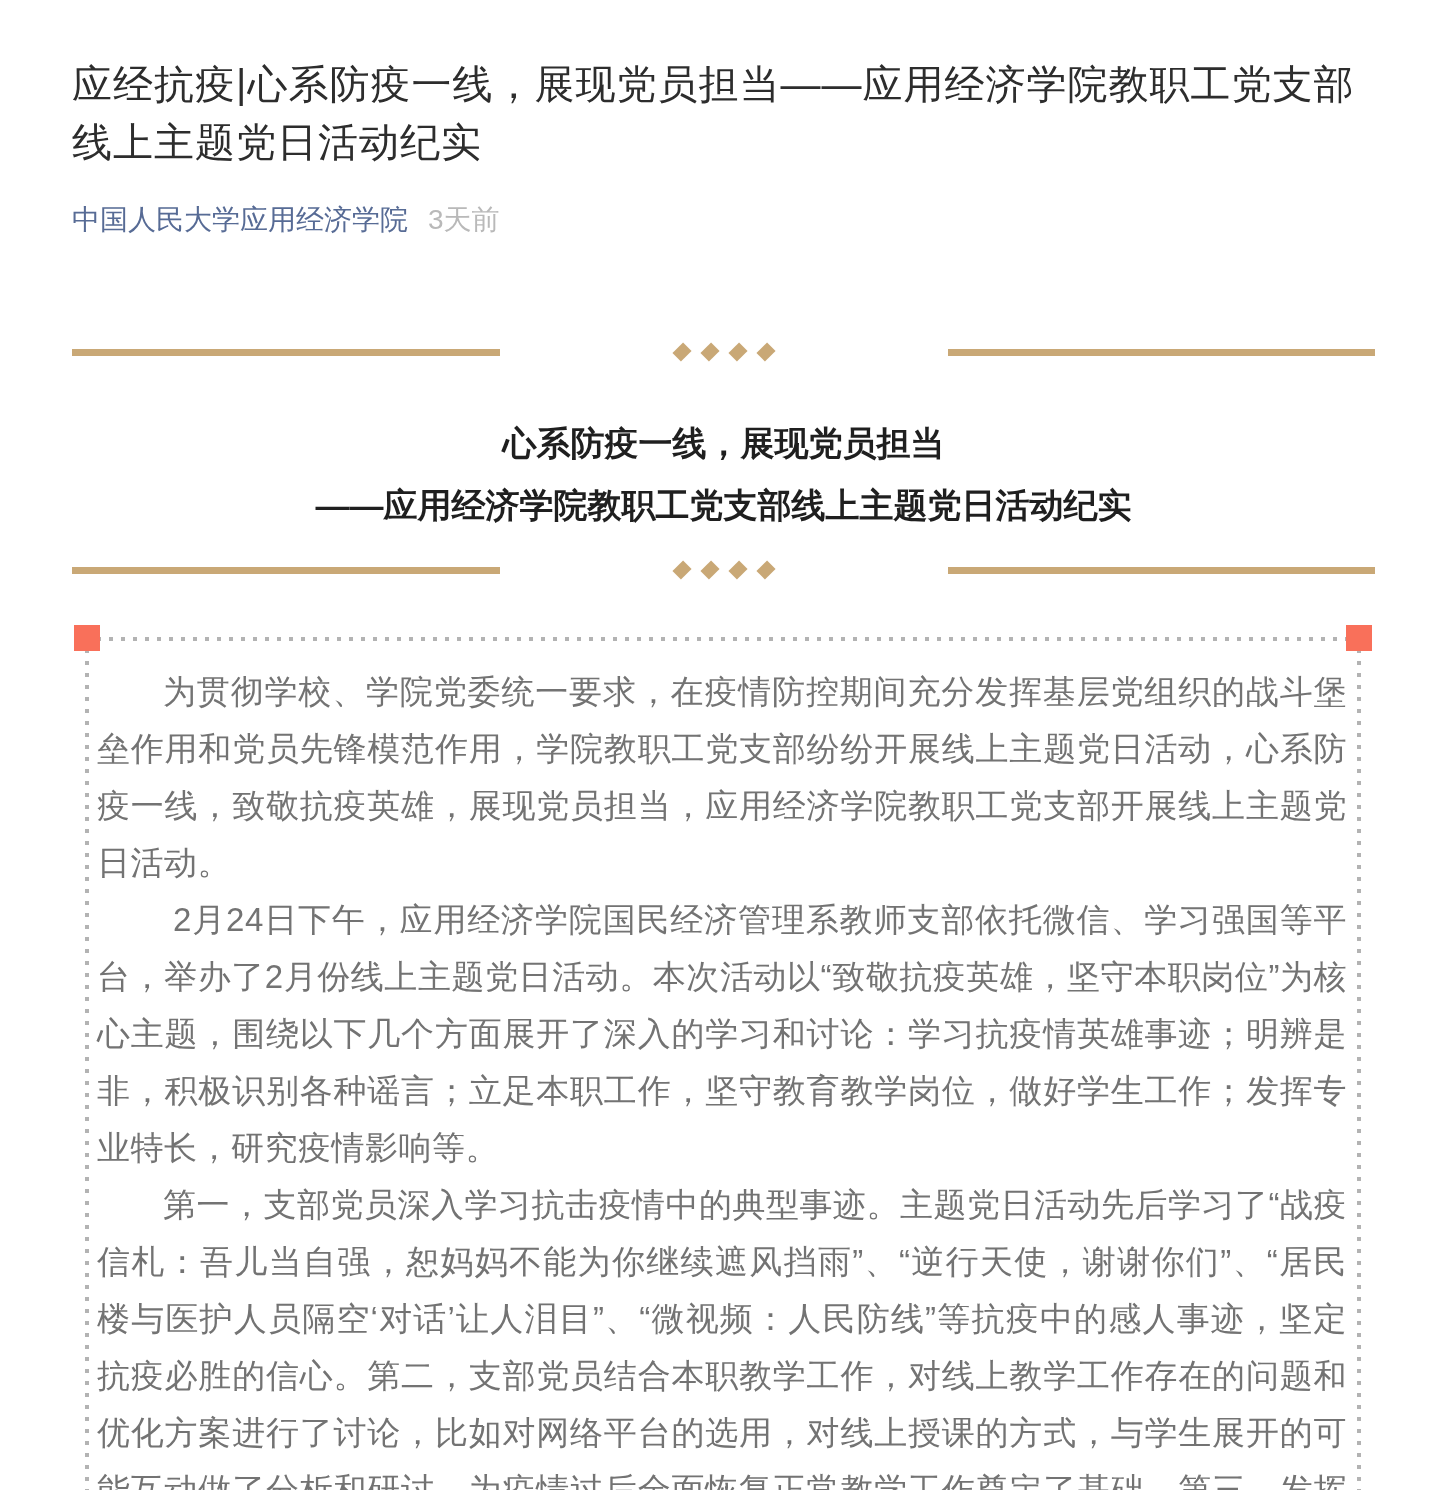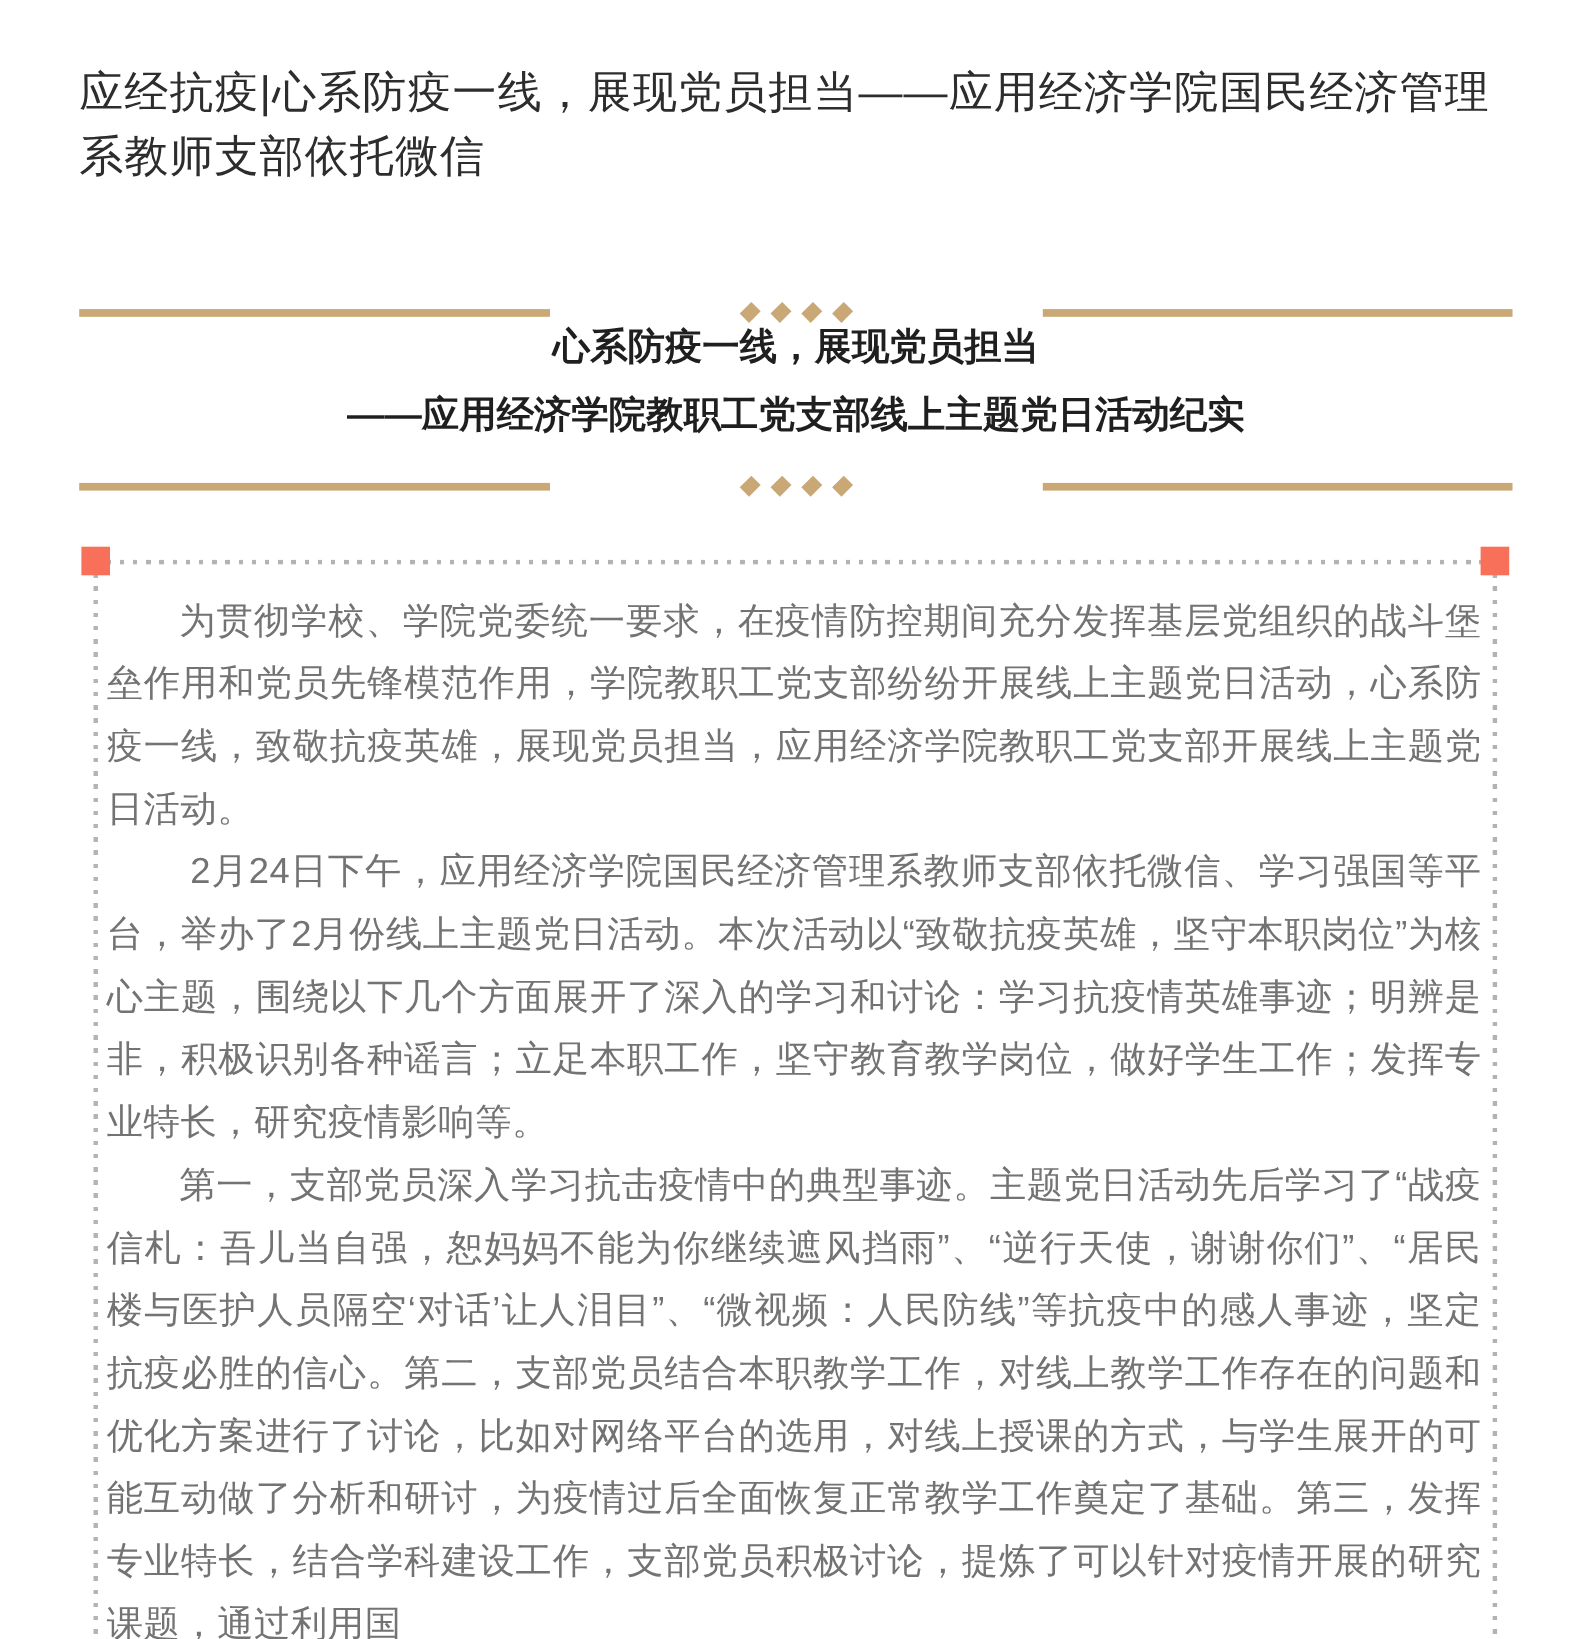--- a/index.html
+++ b/index.html
@@ -62,21 +62,21 @@
   }
 
   
   .sub-heading {
     text-align: center;
     font-size: 34px;
     line-height: 44px;
     font-weight: 700;
     color: #1f1f1f;
   }
-  .sub-heading.line1 { }
+  .sub-heading.line1 { margin-top: 60px; }
   .sub-heading.line2 { margin-top: 18px; }
 
   
   .content-box {
     position: relative;
     margin: 58px 14px 0 13px;
     padding: 26px 14px 80px 12px;
     min-height: 900px;
   }
   .border-top, .border-left, .border-right { position: absolute; background-repeat: repeat; }
@@ -109,22 +109,26 @@
     text-align: justify;
     text-indent: 2em;
     letter-spacing: 0.5px;
   }
 </style>
 </head>
 <body>
 
 <div class="page">
 
-  <h1 class="article-title">应经抗疫|心系防疫一线，展现党员担当——应用经济学院国民经济管理系教师支部依托微信</h1>
+  <h1 class="article-title">应经抗疫|心系防疫一线，展现党员担当——应用经济学院教职工党支部线上主题党日活动纪实</h1>
 
+  <div class="meta-row">
+    <a class="source-link">中国人民大学应用经济学院</a>
+    <span class="publish-time">3天前</span>
+  </div>
 
   <div class="divider first">
     <div class="line"></div>
     <div class="diamonds">
       <span class="diamond"></span>
       <span class="diamond"></span>
       <span class="diamond"></span>
       <span class="diamond"></span>
     </div>
     <div class="line"></div>

